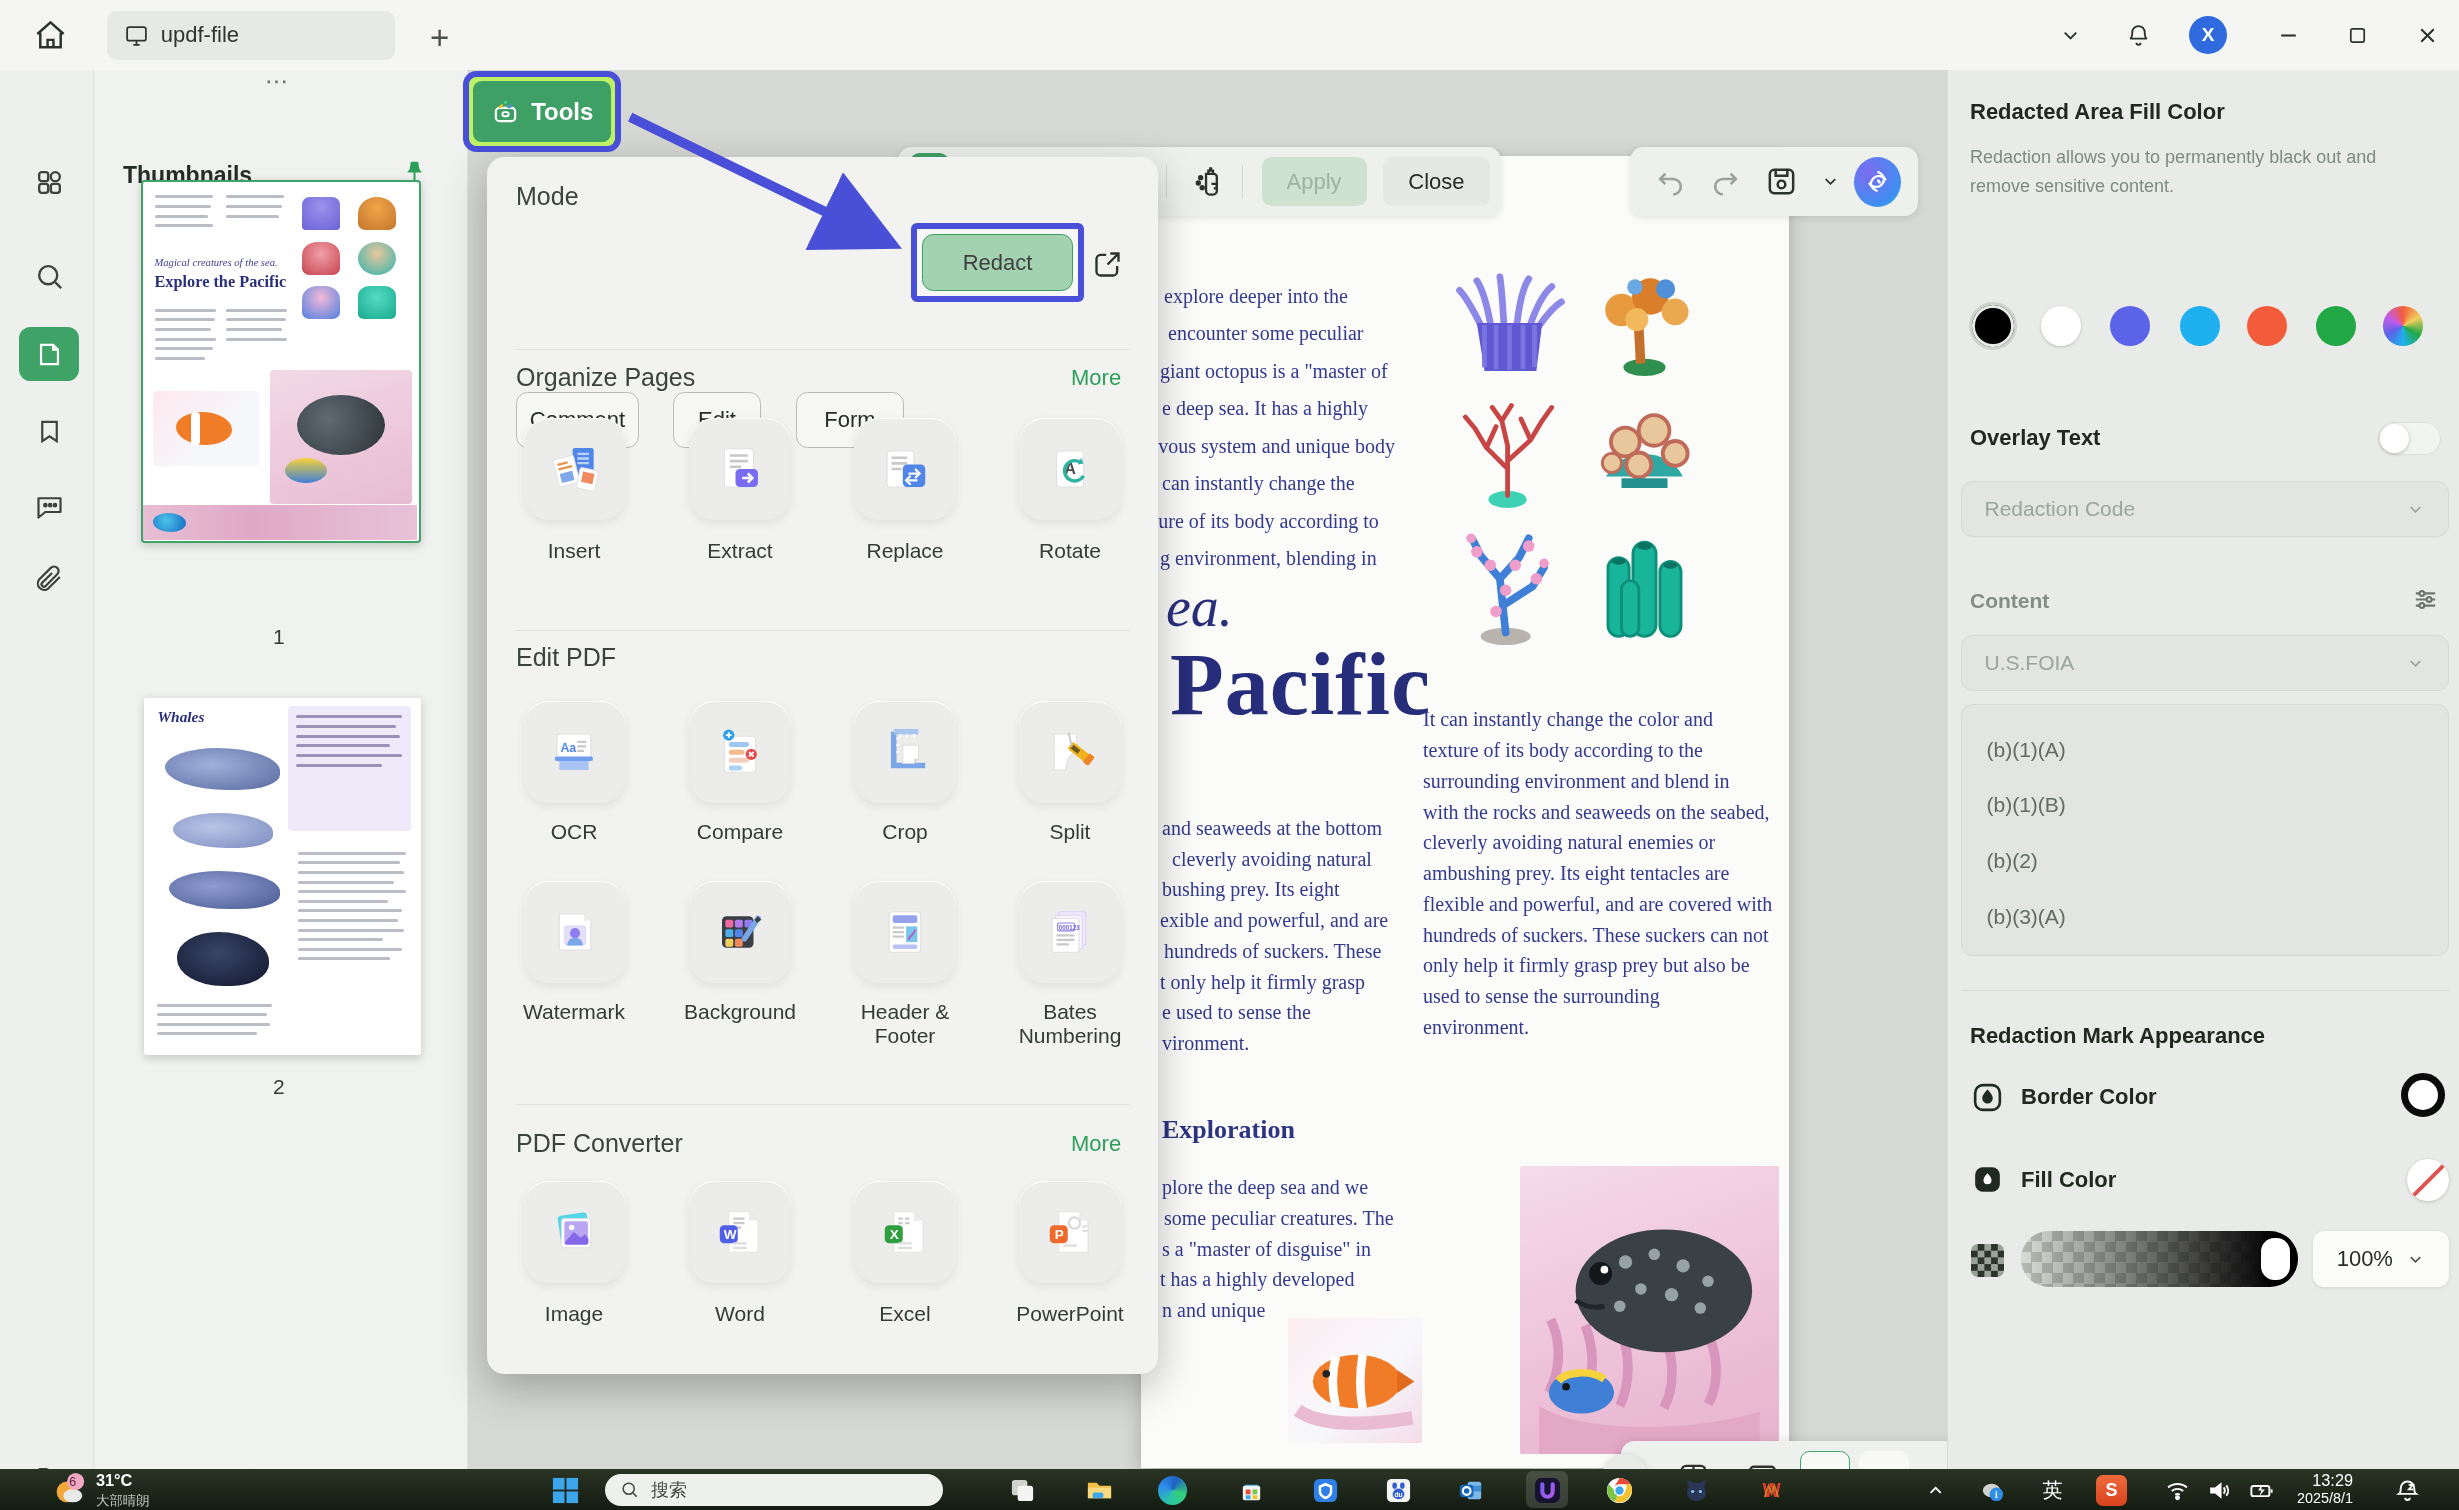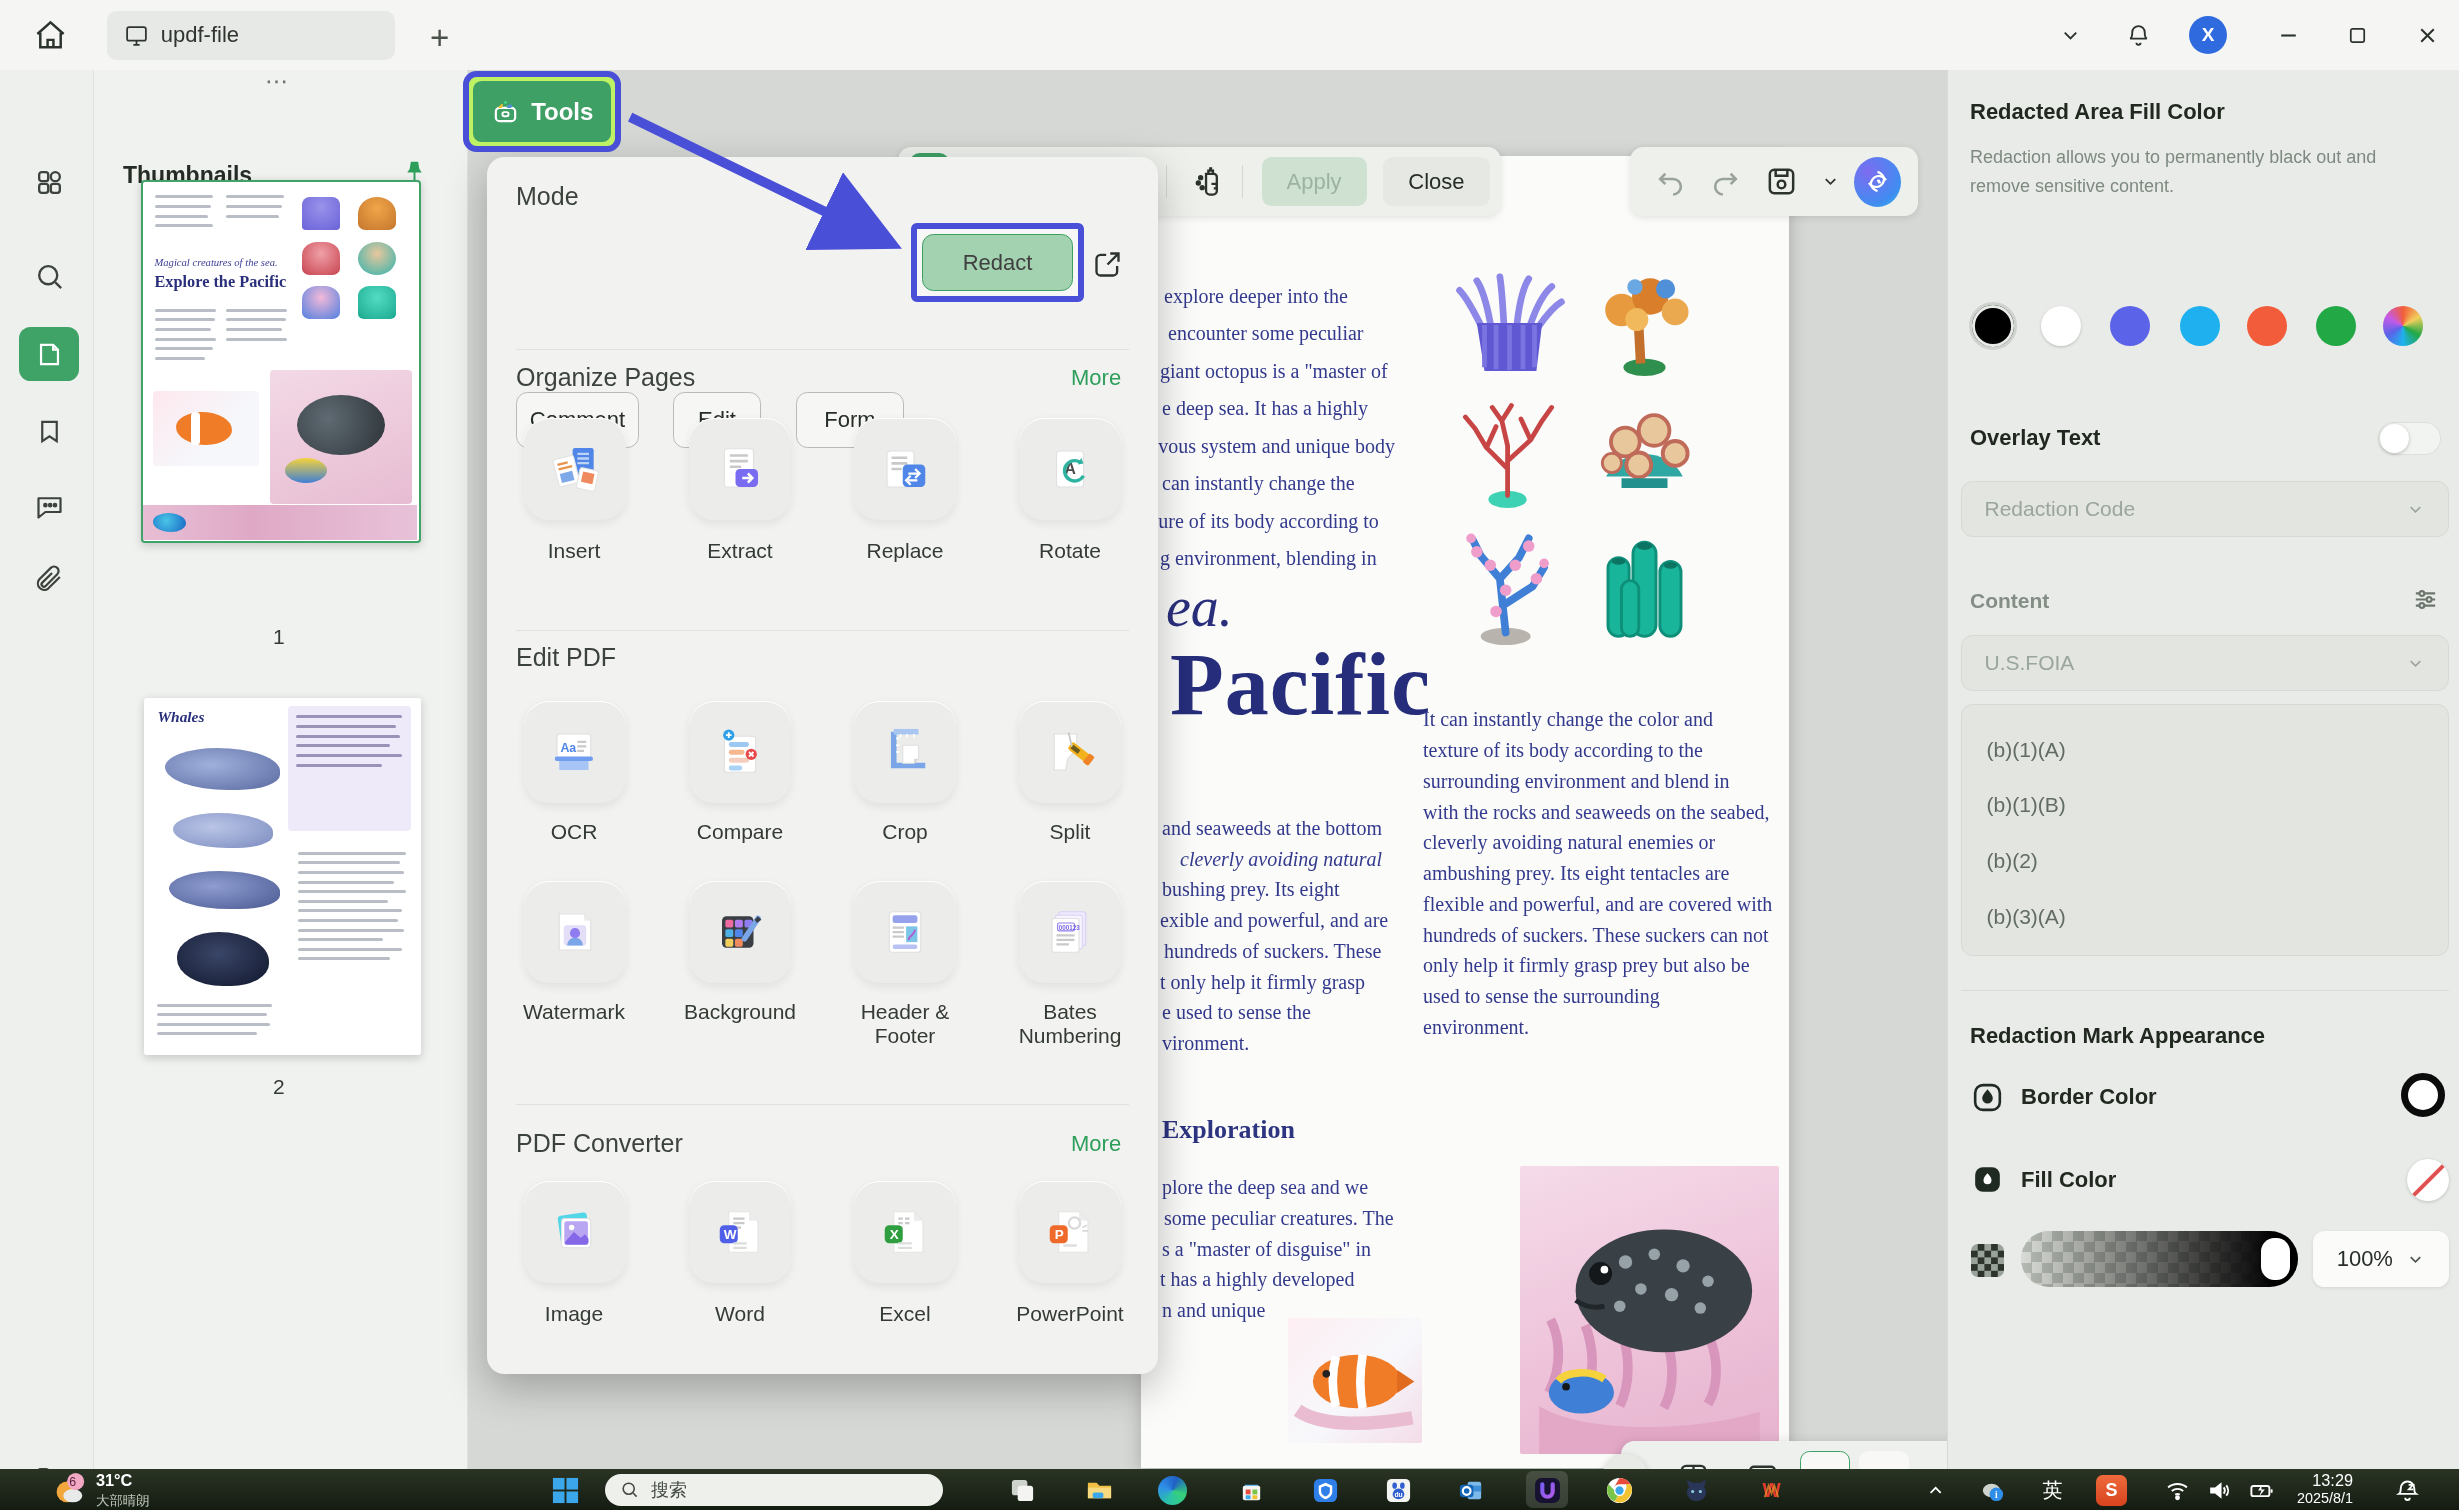--- a/index.html
+++ b/index.html
@@ -363,21 +363,21 @@
         <div class="pline" style="left:282px;top:706px;">ambushing prey. Its eight tentacles are</div>
         <div class="pline" style="left:282px;top:737px;">flexible and powerful, and are covered with</div>
         <div class="pline" style="left:282px;top:768px;">hundreds of suckers. These suckers can not</div>
         <div class="pline" style="left:282px;top:798px;">only help it firmly grasp prey but also be</div>
         <div class="pline" style="left:282px;top:829px;">used to sense the surrounding</div>
         <div class="pline" style="left:282px;top:860px;">environment.</div>
       </div>
 
       <div>
         <div class="pline" style="left:21px;top:661px;">and seaweeds at the bottom</div>
-        <div class="pline" style="left:39px;top:692px;font-style:italic;">cleverly avoiding natural</div>
+        <div class="pline" style="left:31px;top:692px;">cleverly avoiding natural</div>
         <div class="pline" style="left:21px;top:722px;">bushing prey. Its eight</div>
         <div class="pline" style="left:19px;top:753px;">exible and powerful, and are</div>
         <div class="pline" style="left:23px;top:784px;">hundreds of suckers. These</div>
         <div class="pline" style="left:19px;top:815px;">t only help it firmly grasp</div>
         <div class="pline" style="left:21px;top:845px;">e used to sense the</div>
         <div class="pline" style="left:21px;top:876px;">vironment.</div>
       </div>
 
       <div class="abs serif" style="left:21px;top:959px;font-weight:bold;font-size:26px;color:#2d3480;">Exploration</div>
       <div>

